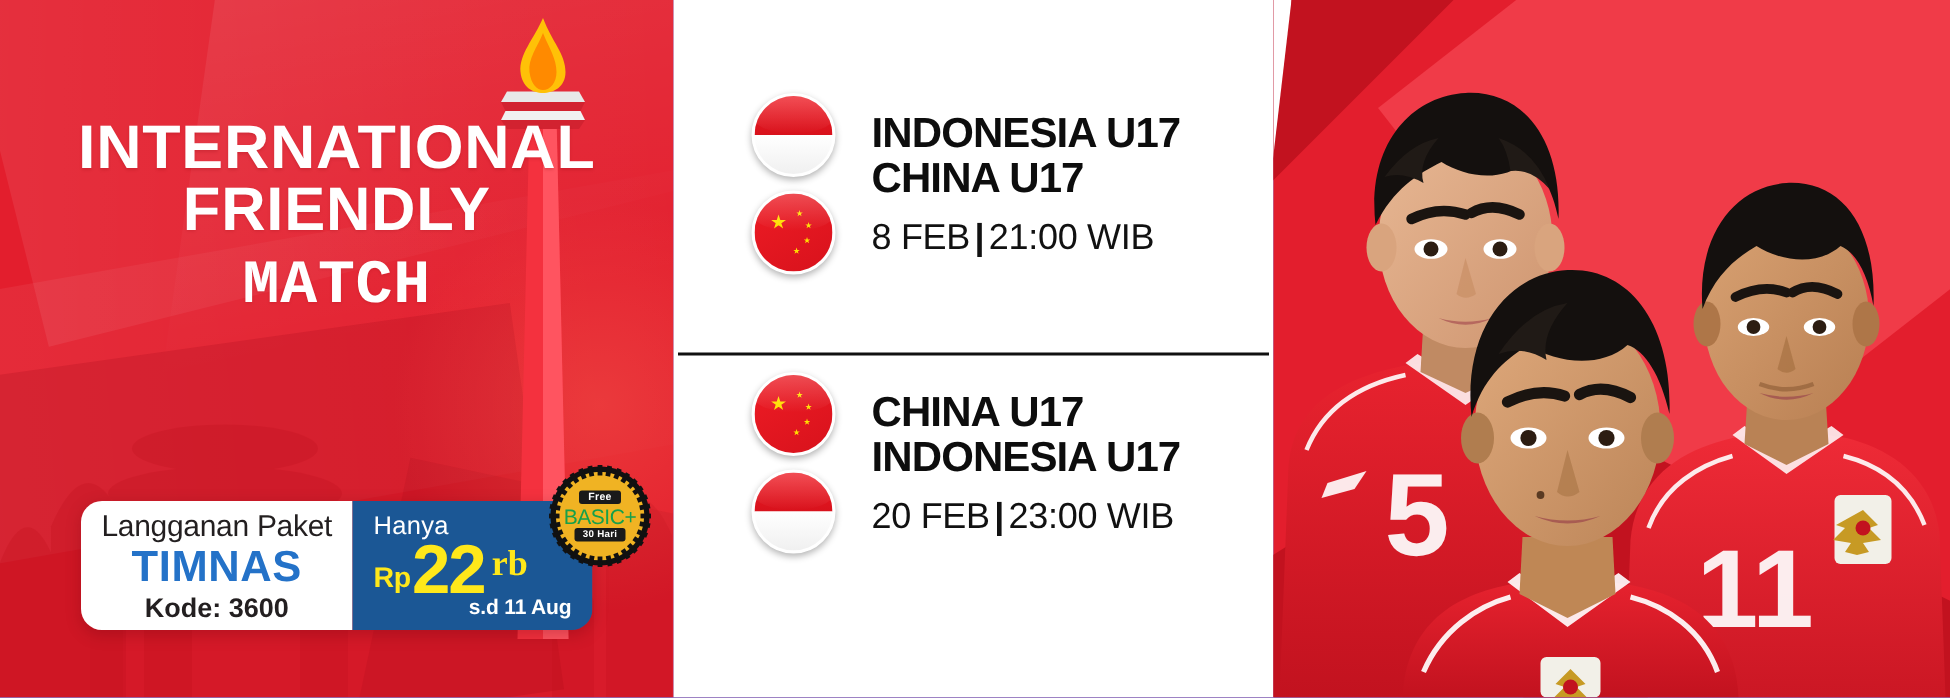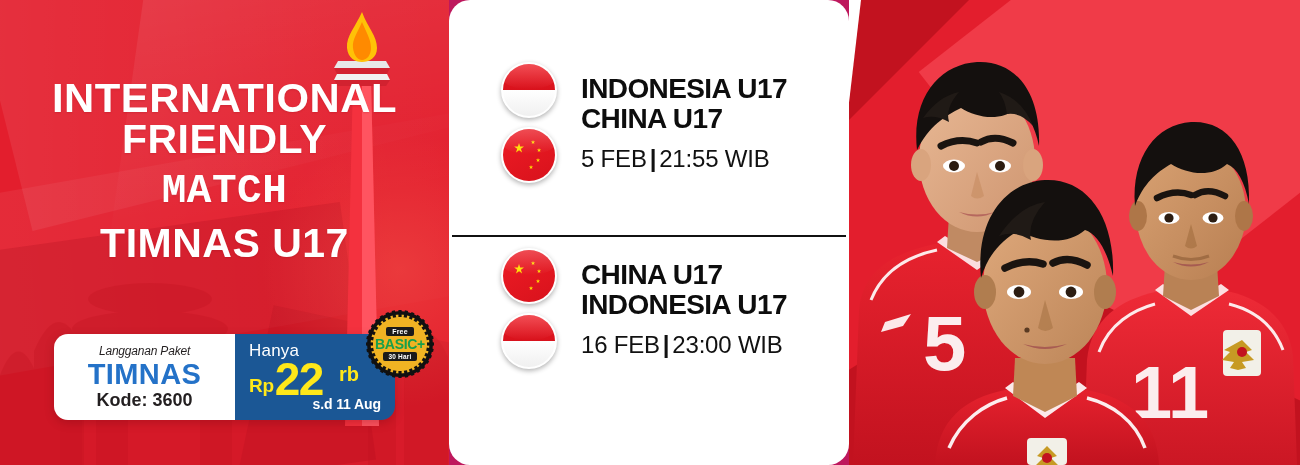--- a/index.html
+++ b/index.html
@@ -5,21 +5,21 @@
   * { margin:0; padding:0; box-sizing:border-box; }
   html,body { width:1300px; height:465px; overflow:hidden; }
   body {
     font-family:"Liberation Sans", sans-serif;
     background:#ffffff;
   }
   .banner {
     position:relative;
     width:1300px; height:465px;
     overflow:hidden;
-    background:#be185d;
+    background:#4c1d95;
   }
 
   
   .left-panel {
     position:absolute; left:0; top:0;
     width:449px; height:465px;
     background:#E31E2D;
     overflow:hidden;
   }
   .lp-ray-a {
@@ -100,22 +100,22 @@
     z-index:8;
   }
   .sub-left {
     width:181px; height:100%;
     background:#ffffff;
     display:flex; flex-direction:column;
     align-items:center; justify-content:center;
     padding-top:2px;
   }
   .sub-langganan {
-    font-size:12px; color:#231f20; font-weight:400;
-    line-height:1.1; letter-spacing:-0.2px;font-style:italic;
+    font-size:20px; color:#231f20; font-weight:400;
+    line-height:1.1; letter-spacing:-0.2px;
   }
   .sub-timnas {
     font-size:29px; color:#2472C8; font-weight:700;
     line-height:1.05; letter-spacing:0.4px; margin-top:1px;
   }
   .sub-kode {
     font-size:18px; color:#231f20; font-weight:700;
     line-height:1.1; margin-top:2px;
   }
   .sub-right {
@@ -133,22 +133,22 @@
   }
   .price-rp {
     color:#FFE81A; font-size:19px; font-weight:700;
     line-height:1; margin-top:16px; letter-spacing:-0.3px;
   }
   .price-num {
     color:#FFE81A; font-size:46px; font-weight:800;
     line-height:0.86; letter-spacing:-1.5px; margin-left:1px;
   }
   .price-rb {
-    color:#FFE81A; font-size:20px; font-weight:700;
-    line-height:1; margin-top:4px; margin-left:16px;
+    color:#FFE81A; font-size:24px; font-weight:700;
+    line-height:1; margin-top:4px; margin-left:5px;font-family:Liberation Serif, serif;
   }
   .price-sd {
     position:absolute; right:14px; bottom:8px;
     color:#ffffff; font-size:14px; font-weight:600;
     letter-spacing:-0.1px;
   }
 
   
   .badge {
     position:absolute; left:366px; top:310px;
@@ -161,36 +161,35 @@
     align-items:center; justify-content:center;
     gap:1px;
   }
   .b-free {
     background:#1a1a1a; color:#ffffff;
     font-size:7px; font-weight:700;
     padding:1px 6px; border-radius:2px;
     letter-spacing:0.2px;
   }
   .b-basic {
-    color:#17A04B; font-size:14px; font-weight:700;
+    color:#17A04B; font-size:14px; font-weight:400;
     letter-spacing:-0.3px; line-height:1;text-align:center;
   }
   .b-hari {
     background:#1a1a1a; color:#ffffff;
     font-size:6.5px; font-weight:700;
     padding:1px 5px; border-radius:2px;
     letter-spacing:0.2px;
   }
 
   
   .mid-panel {
     position:absolute; left:449px; top:0;
     width:400px; height:465px;
     background:#ffffff;
-    border-radius:21px;
   }
   .match {
     position:absolute; left:0;
     width:400px;
     display:flex; align-items:center;
   }
   .match-1 { top:62px; }
   .match-2 { top:248px; }
   .flags {
     width:72px;
@@ -324,21 +323,20 @@
       <path d="M18,74 L74,74 L70,80 L22,80 Z" fill="#D22230"></path>
 
       <path d="M46,6 C40,20 30,30 31,42 C32,52 39,56 46,56 C53,56 61,52 61,42 C61,30 52,22 46,6 Z" fill="#FFC107"></path>
       <path d="M46,16 C42,26 36,33 37,42 C38,50 42,54 46,54 C51,54 55,49 55,42 C55,33 50,26 46,16 Z" fill="#FF8A00"></path>
     </svg>
 
     <div class="title-block">
       <div class="title-line tl-1">INTERNATIONAL</div>
       <div class="title-line tl-2">FRIENDLY</div>
       <div class="title-line tl-3">MATCH</div>
-      <div class="title-line tl-4">TIMNAS U17</div>
     </div>
 
     <div class="sub-card">
       <div class="sub-left">
         <div class="sub-langganan">Langganan Paket</div>
         <div class="sub-timnas">TIMNAS</div>
         <div class="sub-kode">Kode: 3600</div>
       </div>
       <div class="sub-right">
         <div class="sub-hanya">Hanya</div>
@@ -420,21 +418,21 @@
               <path d="M28 36 l1.4 4.1 l-3.5-2.5 l4.3 0 l-3.5 2.5 Z"></path>
             </g>
           </svg>
           <div class="flag-gloss"></div>
         </div>
       </div>
       <div class="match-text">
         <div class="team-line">INDONESIA U17</div>
         <div class="team-line">CHINA U17</div>
         <div class="date-line">
-          <span>5 FEB</span><span class="date-sep">|</span><span>21:55 WIB</span>
+          <span>8 FEB</span><span class="date-sep">|</span><span>21:00 WIB</span>
         </div>
       </div>
     </div>
 
     <div class="divider"></div>
 
     <div class="match match-2">
       <div class="flags">
         <div class="flag">
           <div class="flag-cn"></div>
@@ -452,21 +450,21 @@
         <div class="flag">
           <div class="flag-id-top"></div>
           <div class="flag-id-bot"></div>
           <div class="flag-gloss"></div>
         </div>
       </div>
       <div class="match-text">
         <div class="team-line">CHINA U17</div>
         <div class="team-line">INDONESIA U17</div>
         <div class="date-line">
-          <span>16 FEB</span><span class="date-sep">|</span><span>23:00 WIB</span>
+          <span>20 FEB</span><span class="date-sep">|</span><span>23:00 WIB</span>
         </div>
       </div>
     </div>
   </div>
 
   <div class="right-panel">
     <div class="rp-diag-light"></div>
     <div class="rp-diag-dark"></div>
     <div class="rp-diag-bot"></div>
     <div class="rp-diag-bot2"></div>

